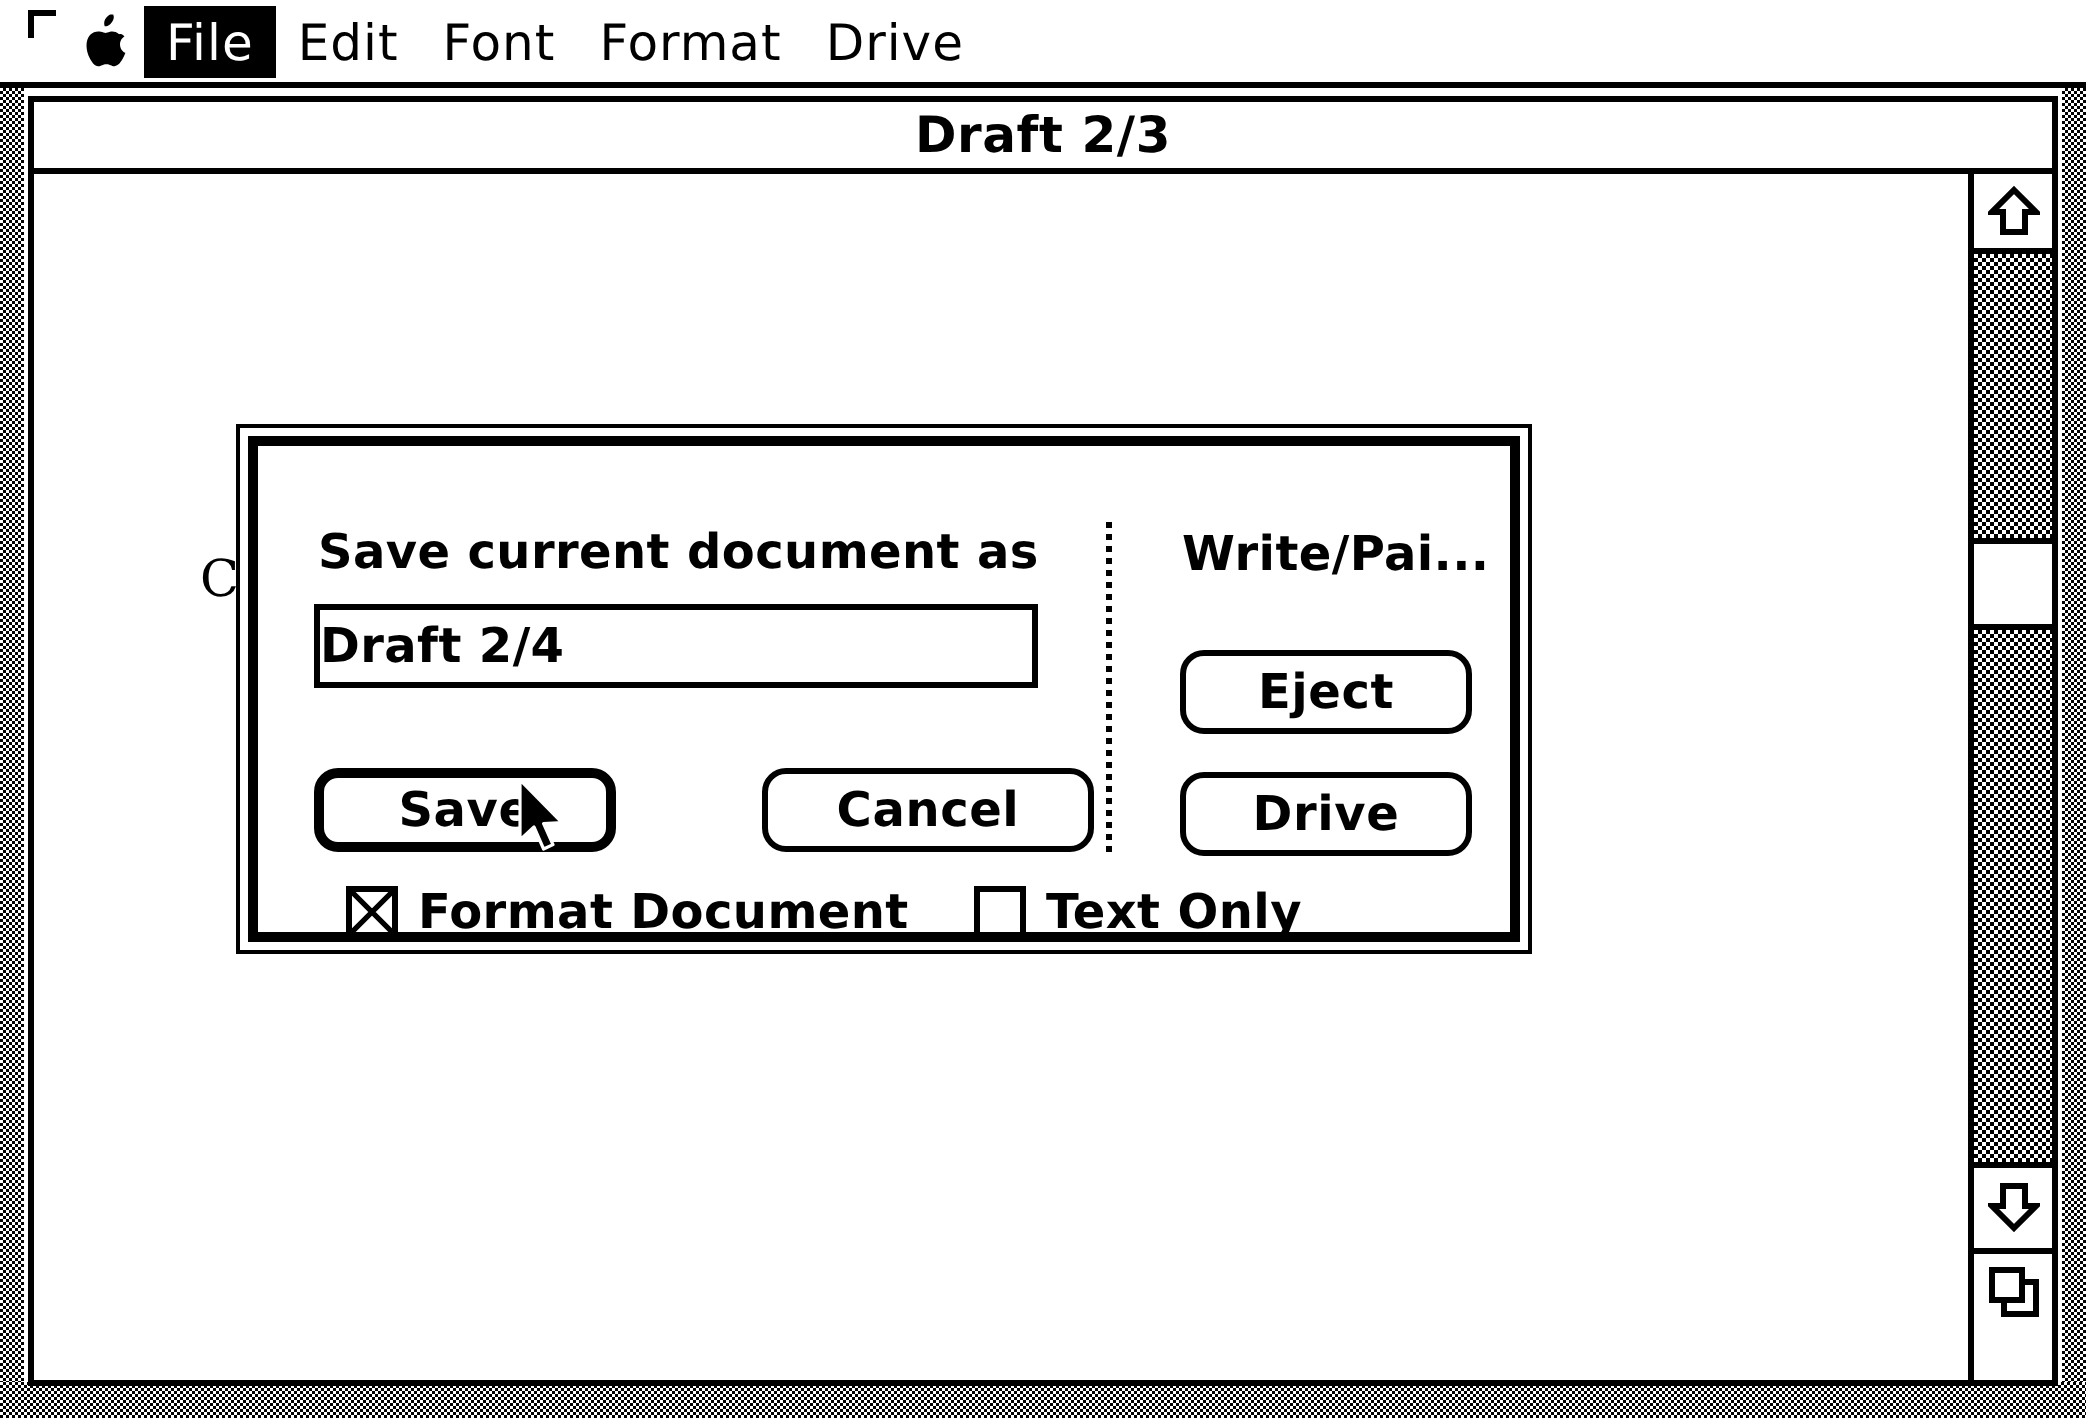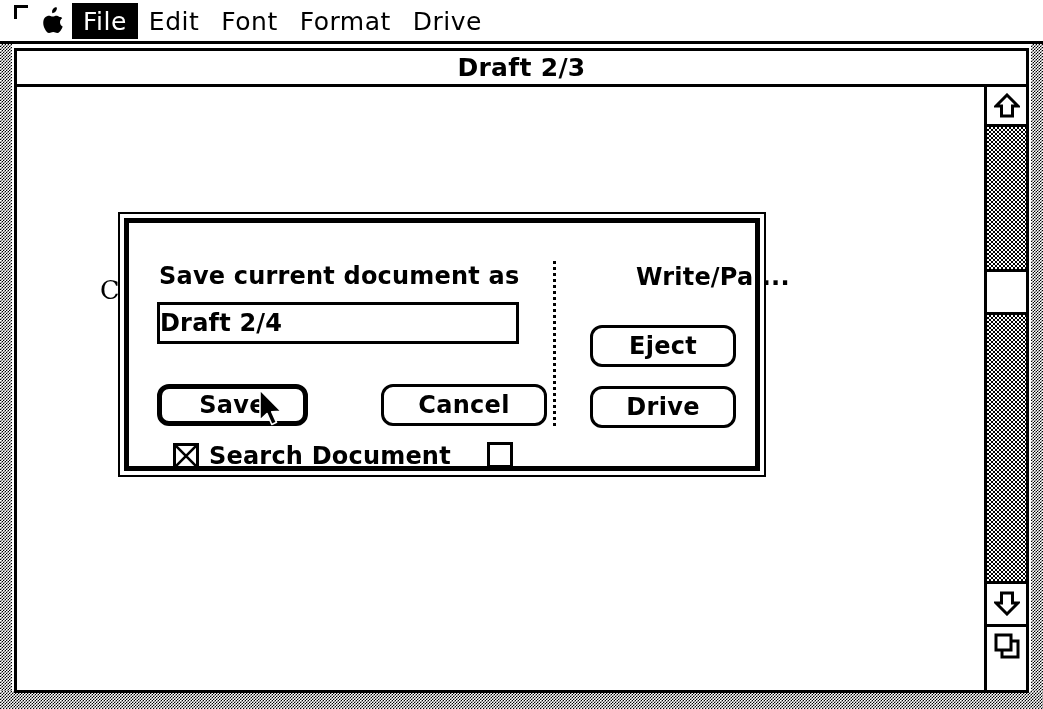--- a/index.html
+++ b/index.html
@@ -329,21 +329,20 @@
     height: 42px;
   }
 
   #volume-label {
     position: absolute;
     left: 462px;
     top: 40px;
     font-size: 24px;
     line-height: 28px;
     white-space: nowrap;
-    margin-left: 45px;
   }
 
   #divider {
     position: absolute;
     left: 424px;
     top: 38px;
     width: 3px;
     height: 167px;
     background-image: linear-gradient(to bottom, #000 50%, transparent 50%);
     background-size: 3px 6px;
@@ -490,25 +489,26 @@
         <div class="mac-btn" id="btn-eject">Eject</div>
 
         <div class="mac-btn" id="btn-drive">Drive</div>
 
         <div class="checkbox-row" id="chk-entire">
           <span class="chk-box">
             <svg width="20" height="20" viewBox="0 0 20 20" style="position:absolute;left:0;top:0;">
               <path d="M0 0 L20 20 M20 0 L0 20" stroke="#000" stroke-width="2.6"></path>
             </svg>
           </span>
-          <span class="mac-text chk-label">Search Document</span>
+          <span class="mac-text chk-label">Format Document</span>
         </div>
 
         <div class="checkbox-row" id="chk-textonly">
           <span class="chk-box"></span>
+          <span class="mac-text chk-label">Text Only</span>
         </div>
 
       </div>
     </div>
   </div>
 
   <svg id="cursor" viewBox="0 0 26 38">
     <path d="M2 1 L2 31 L9 24.5 L13.8 35.5 L18.5 33.3 L13.8 22.8 L23 22.3 Z" fill="#000" stroke="#ffffff" stroke-width="1.6" stroke-linejoin="round"></path>
   </svg>
 

